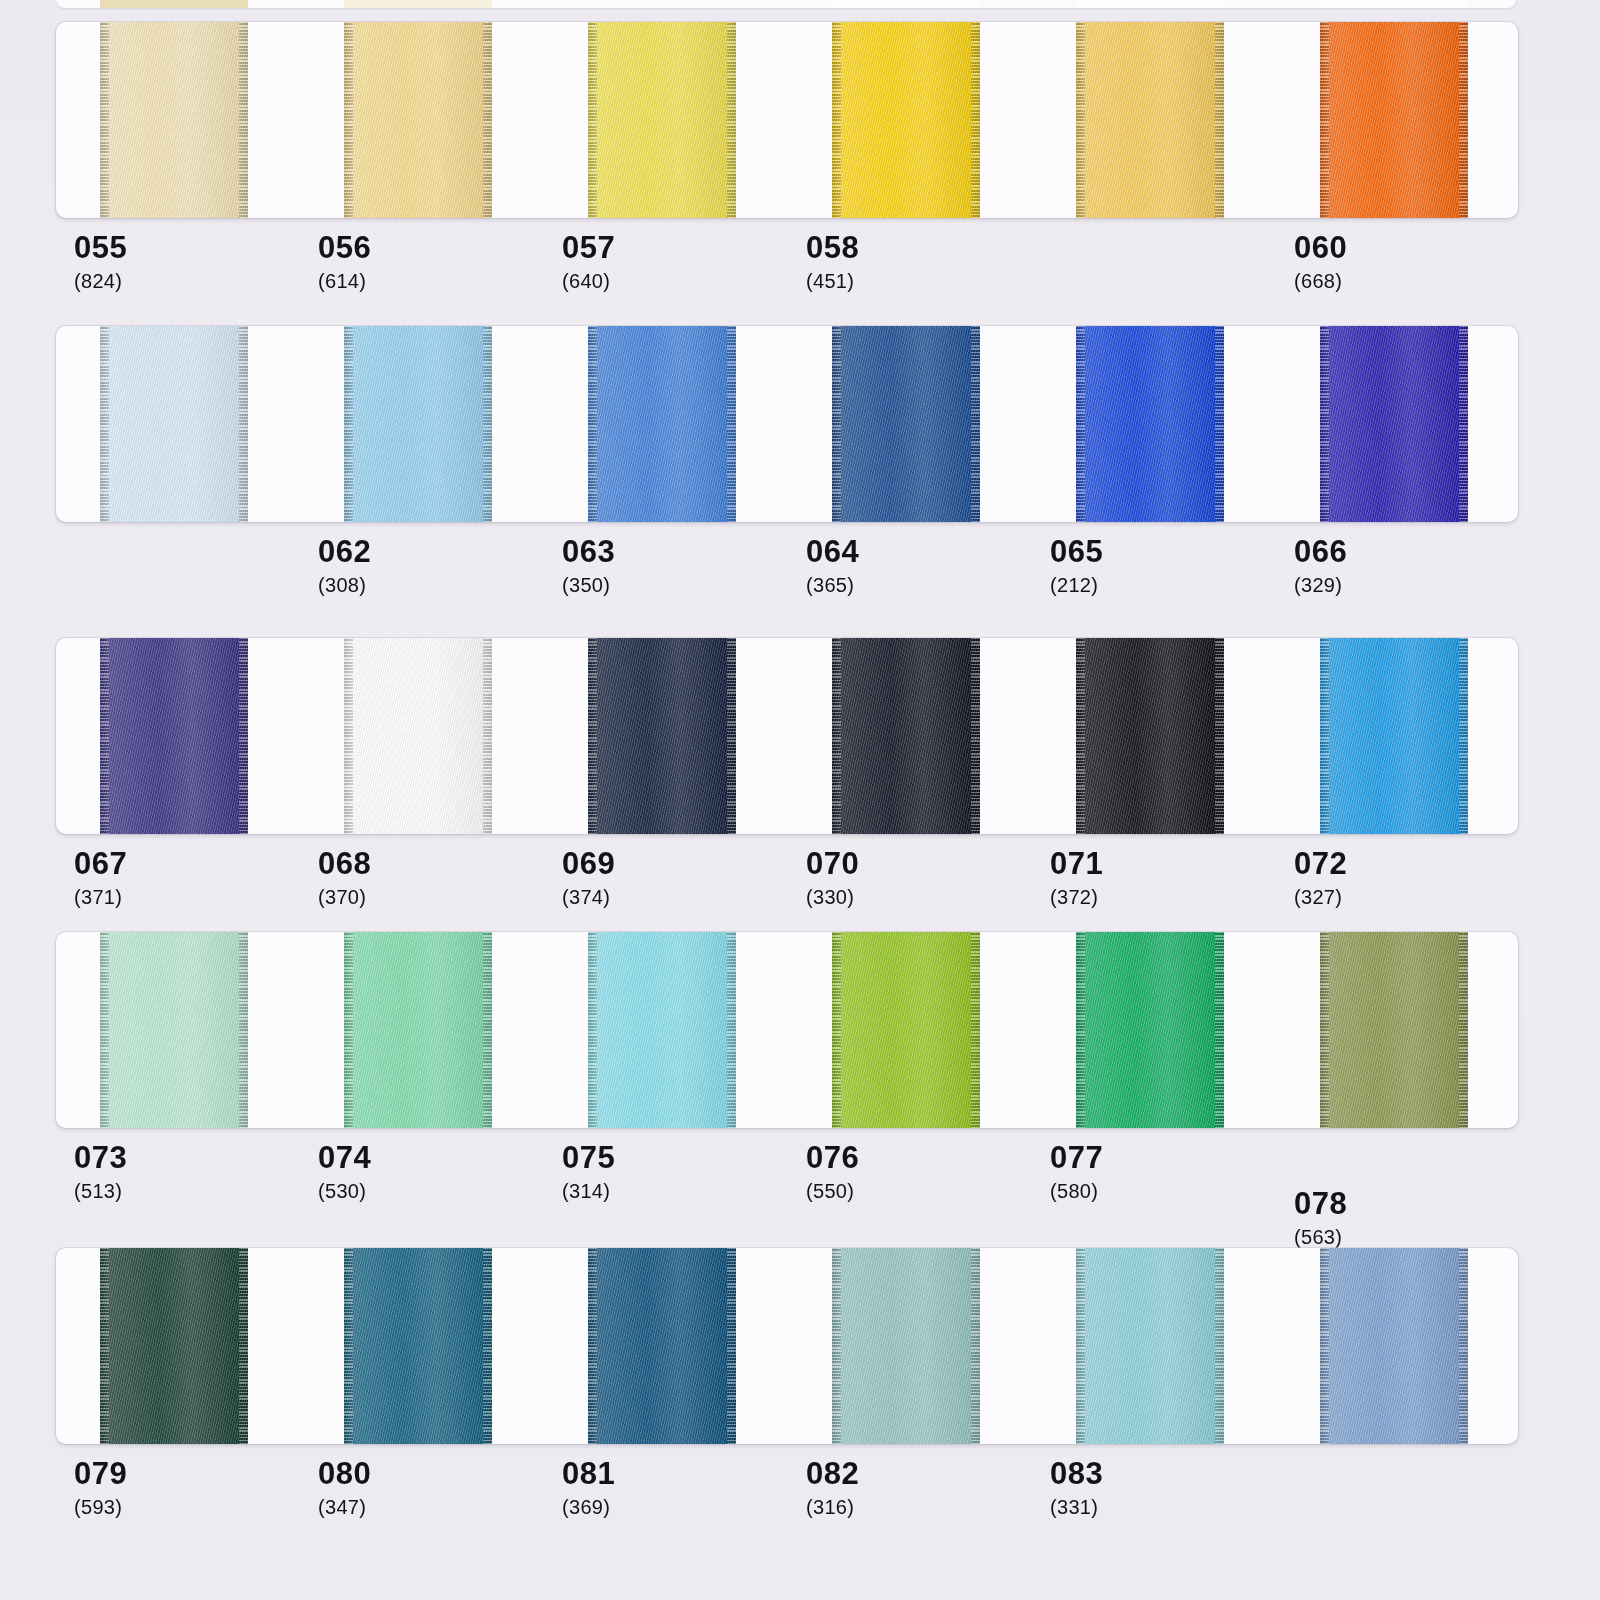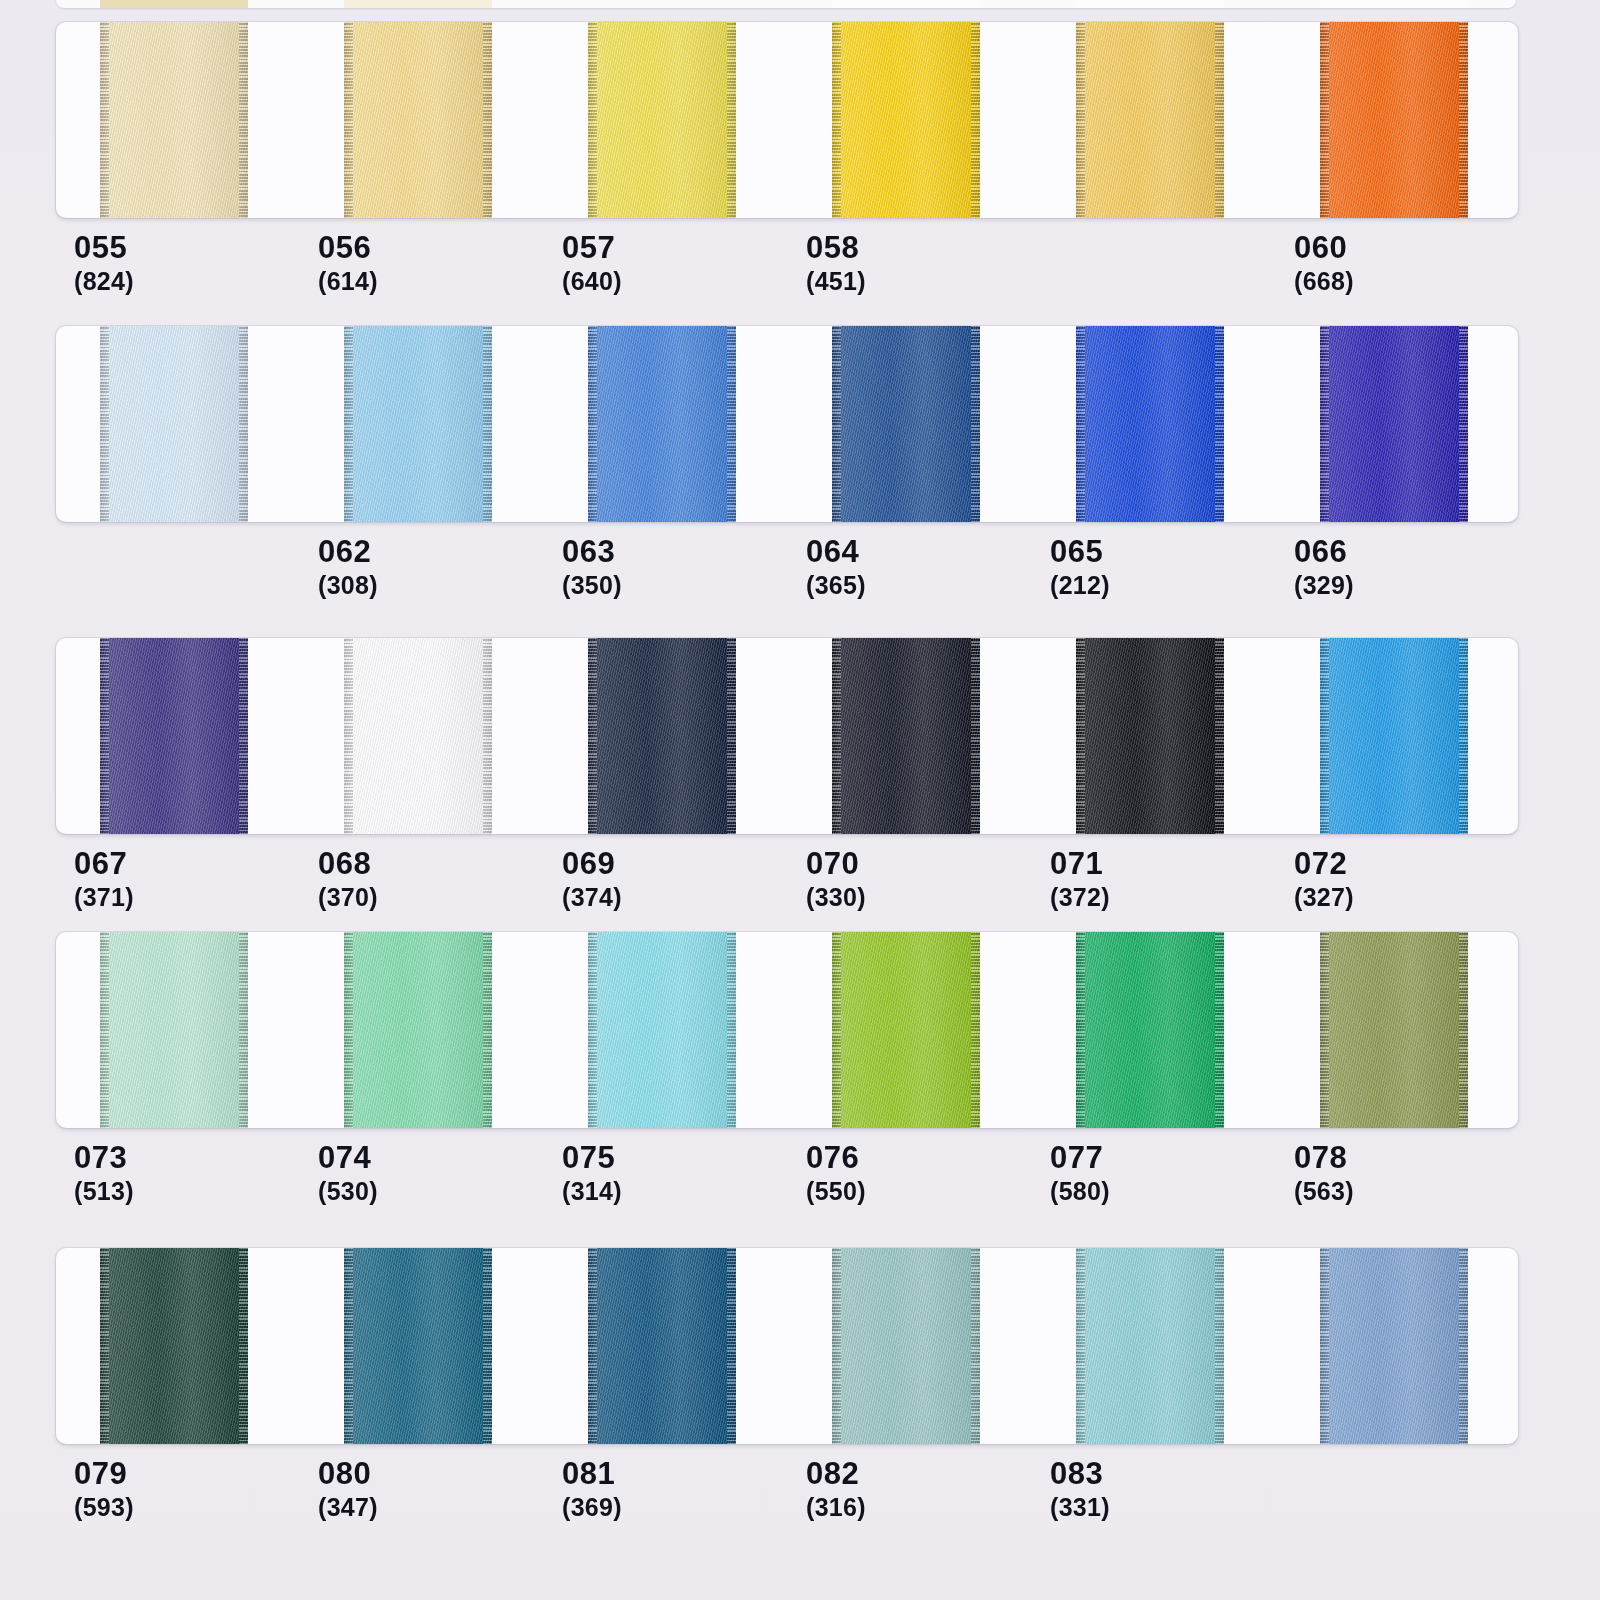--- a/index.html
+++ b/index.html
@@ -108,22 +108,22 @@
     text-align: left;
     color: #12121c;
   }
   .label .code {
     font-size: 31px;
     font-weight: 700;
     letter-spacing: .5px;
     line-height: 36px;
   }
   .label .alt {
-    font-size: 25px;
-    font-weight: 700;
+    font-size: 20px;
+    font-weight: 400;
     letter-spacing: .3px;
     line-height: 30px;
   }
 </style>
 </head>
 <body>
 
 <div id="sheet">
 
   <div class="peek-strip" id="peek">
@@ -331,21 +331,21 @@
             <div class="alt">(314)</div>
           </div>
           <div class="label" style="left: 750px;">
             <div class="code">076</div>
             <div class="alt">(550)</div>
           </div>
           <div class="label" style="left: 994px;">
             <div class="code">077</div>
             <div class="alt">(580)</div>
           </div>
-          <div class="label" style="left: 1238px;">
+          <div class="label" style="left: 1238px; margin-top: 46px;">
             <div class="code">078</div>
             <div class="alt">(563)</div>
           </div>
         </div>
       </div>
       <div class="row" style="top: 1248px;">
         <div class="card" style="height: 196px; top: 0px;">
           <div class="ribbon" style="left: 44px; width: 148px; background-color: rgb(29, 66, 56);">
             <div class="edge l"></div>
             <div class="edge r"></div>

